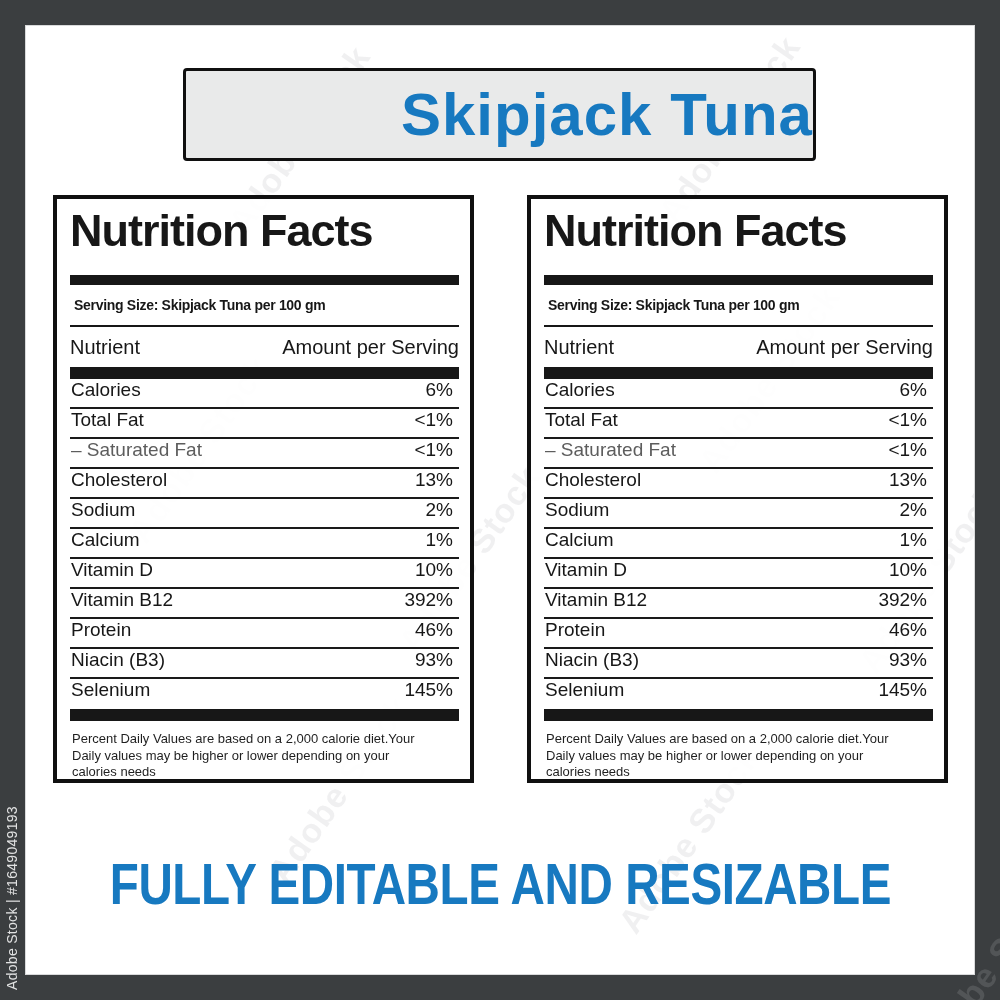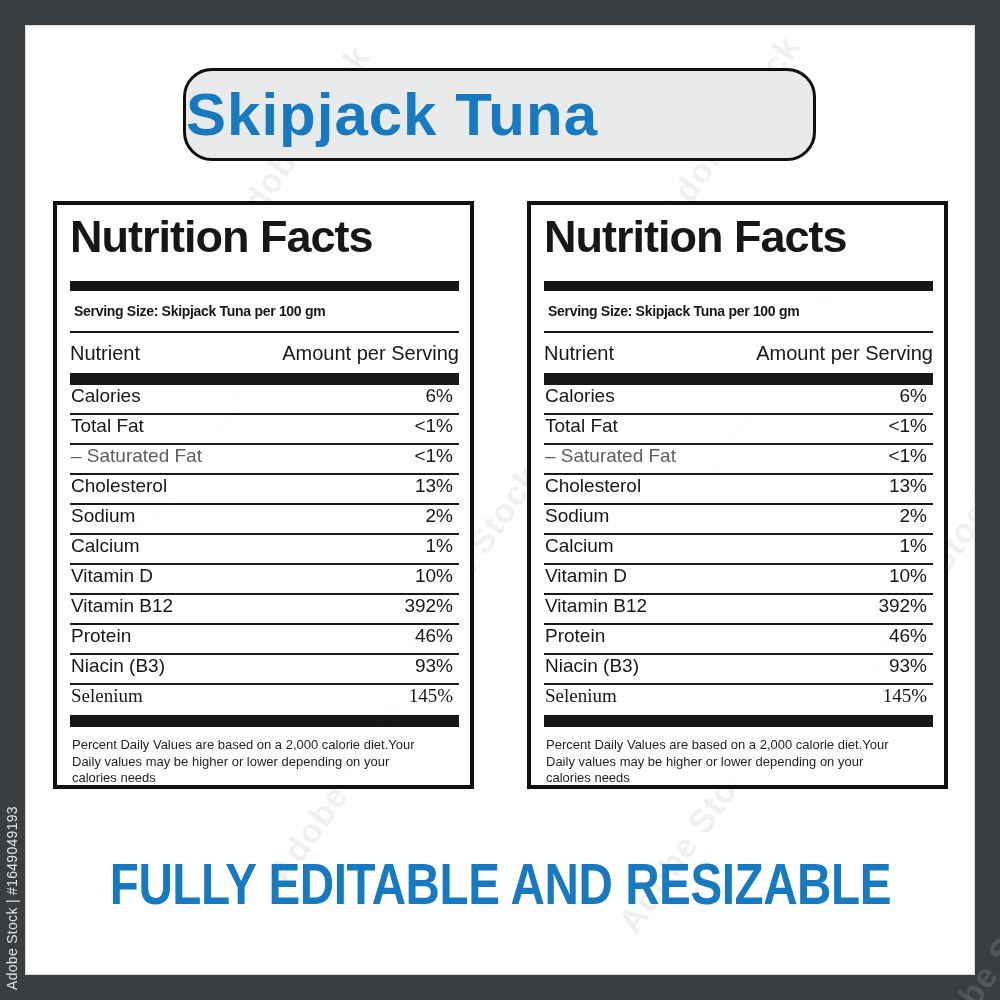--- a/index.html
+++ b/index.html
@@ -22,41 +22,41 @@
   .wm{position:absolute;font-size:34px;font-weight:bold;color:rgba(104,110,116,0.10);
       transform:rotate(-55deg);white-space:nowrap;z-index:1;letter-spacing:1px;}
   .wm.on-dark{color:rgba(255,255,255,0.12);z-index:6;}
 
   
   .stock-id{position:absolute;left:4px;top:990px;transform:rotate(-90deg);transform-origin:0 0;
             color:rgba(255,255,255,0.85);font-size:14px;white-space:nowrap;z-index:7;letter-spacing:0.3px;}
 
   
   .pill{position:absolute;left:183px;top:68px;width:633px;height:93px;background:var(--pill-bg);
-        border:3px solid #101010;border-radius:29px;display:flex;align-items:center;justify-content:flex-start;z-index:2;}
+        border:3px solid #101010;border-radius:4px;display:flex;align-items:center;justify-content:flex-end;z-index:2;}
   .pill-title{font-size:60px;font-weight:bold;color:var(--accent-blue);letter-spacing:1px;line-height:1;}
 
   
-  .panel{position:absolute;top:201px;width:421px;height:588px;border:4px solid #101010;background:rgba(255,255,255,0.92);
+  .panel{position:absolute;top:195px;width:421px;height:588px;border:4px solid #101010;background:rgba(255,255,255,0.92);
          padding:4px 11px 8px 13px;z-index:2;}
   .panel.left{left:53px;}
   .panel.right{left:527px;}
 
   .nf-title{font-size:45px;font-weight:bold;letter-spacing:-1px;color:var(--ink);line-height:56px;}
   .bar{height:10px;background:var(--ink);margin-top:16px;}
   .serving{height:40px;display:flex;align-items:center;font-size:14px;font-weight:bold;
            color:var(--ink);letter-spacing:-0.3px;padding-left:4px;}
   .thinline{border-bottom:2px solid var(--ink);}
   .cols{height:40px;display:flex;align-items:center;justify-content:space-between;
         font-size:20px;font-weight:normal;color:var(--ink);}
   .bar2{height:12px;background:var(--ink);}
   .rows{}
   .row{height:30px;display:flex;justify-content:space-between;
        font-size:19px;color:var(--ink);border-bottom:2px solid #1a1a1a;padding:0 6px 0 1px;}
-  .row:last-child{border-bottom:none;font-family:Liberation Serif, serif;}
+  .row:last-child{border-bottom:none;}
   .row.muted .cell-label{color:var(--muted-text);}
   .cell-value{text-align:right;}
   .bar3{height:12px;background:var(--ink);}
   .footnote{margin-top:10px;font-size:13px;line-height:16.5px;color:#1f1f1f;padding-left:2px;}
 
   
   .tagline{position:absolute;left:0;top:852px;width:1000px;text-align:center;z-index:2;}
   .tagline span{display:inline-block;font-size:58px;font-weight:bold;color:var(--accent-blue);
                 transform:scaleX(0.82);letter-spacing:-0.5px;white-space:nowrap;line-height:1.1;}
 </style>

